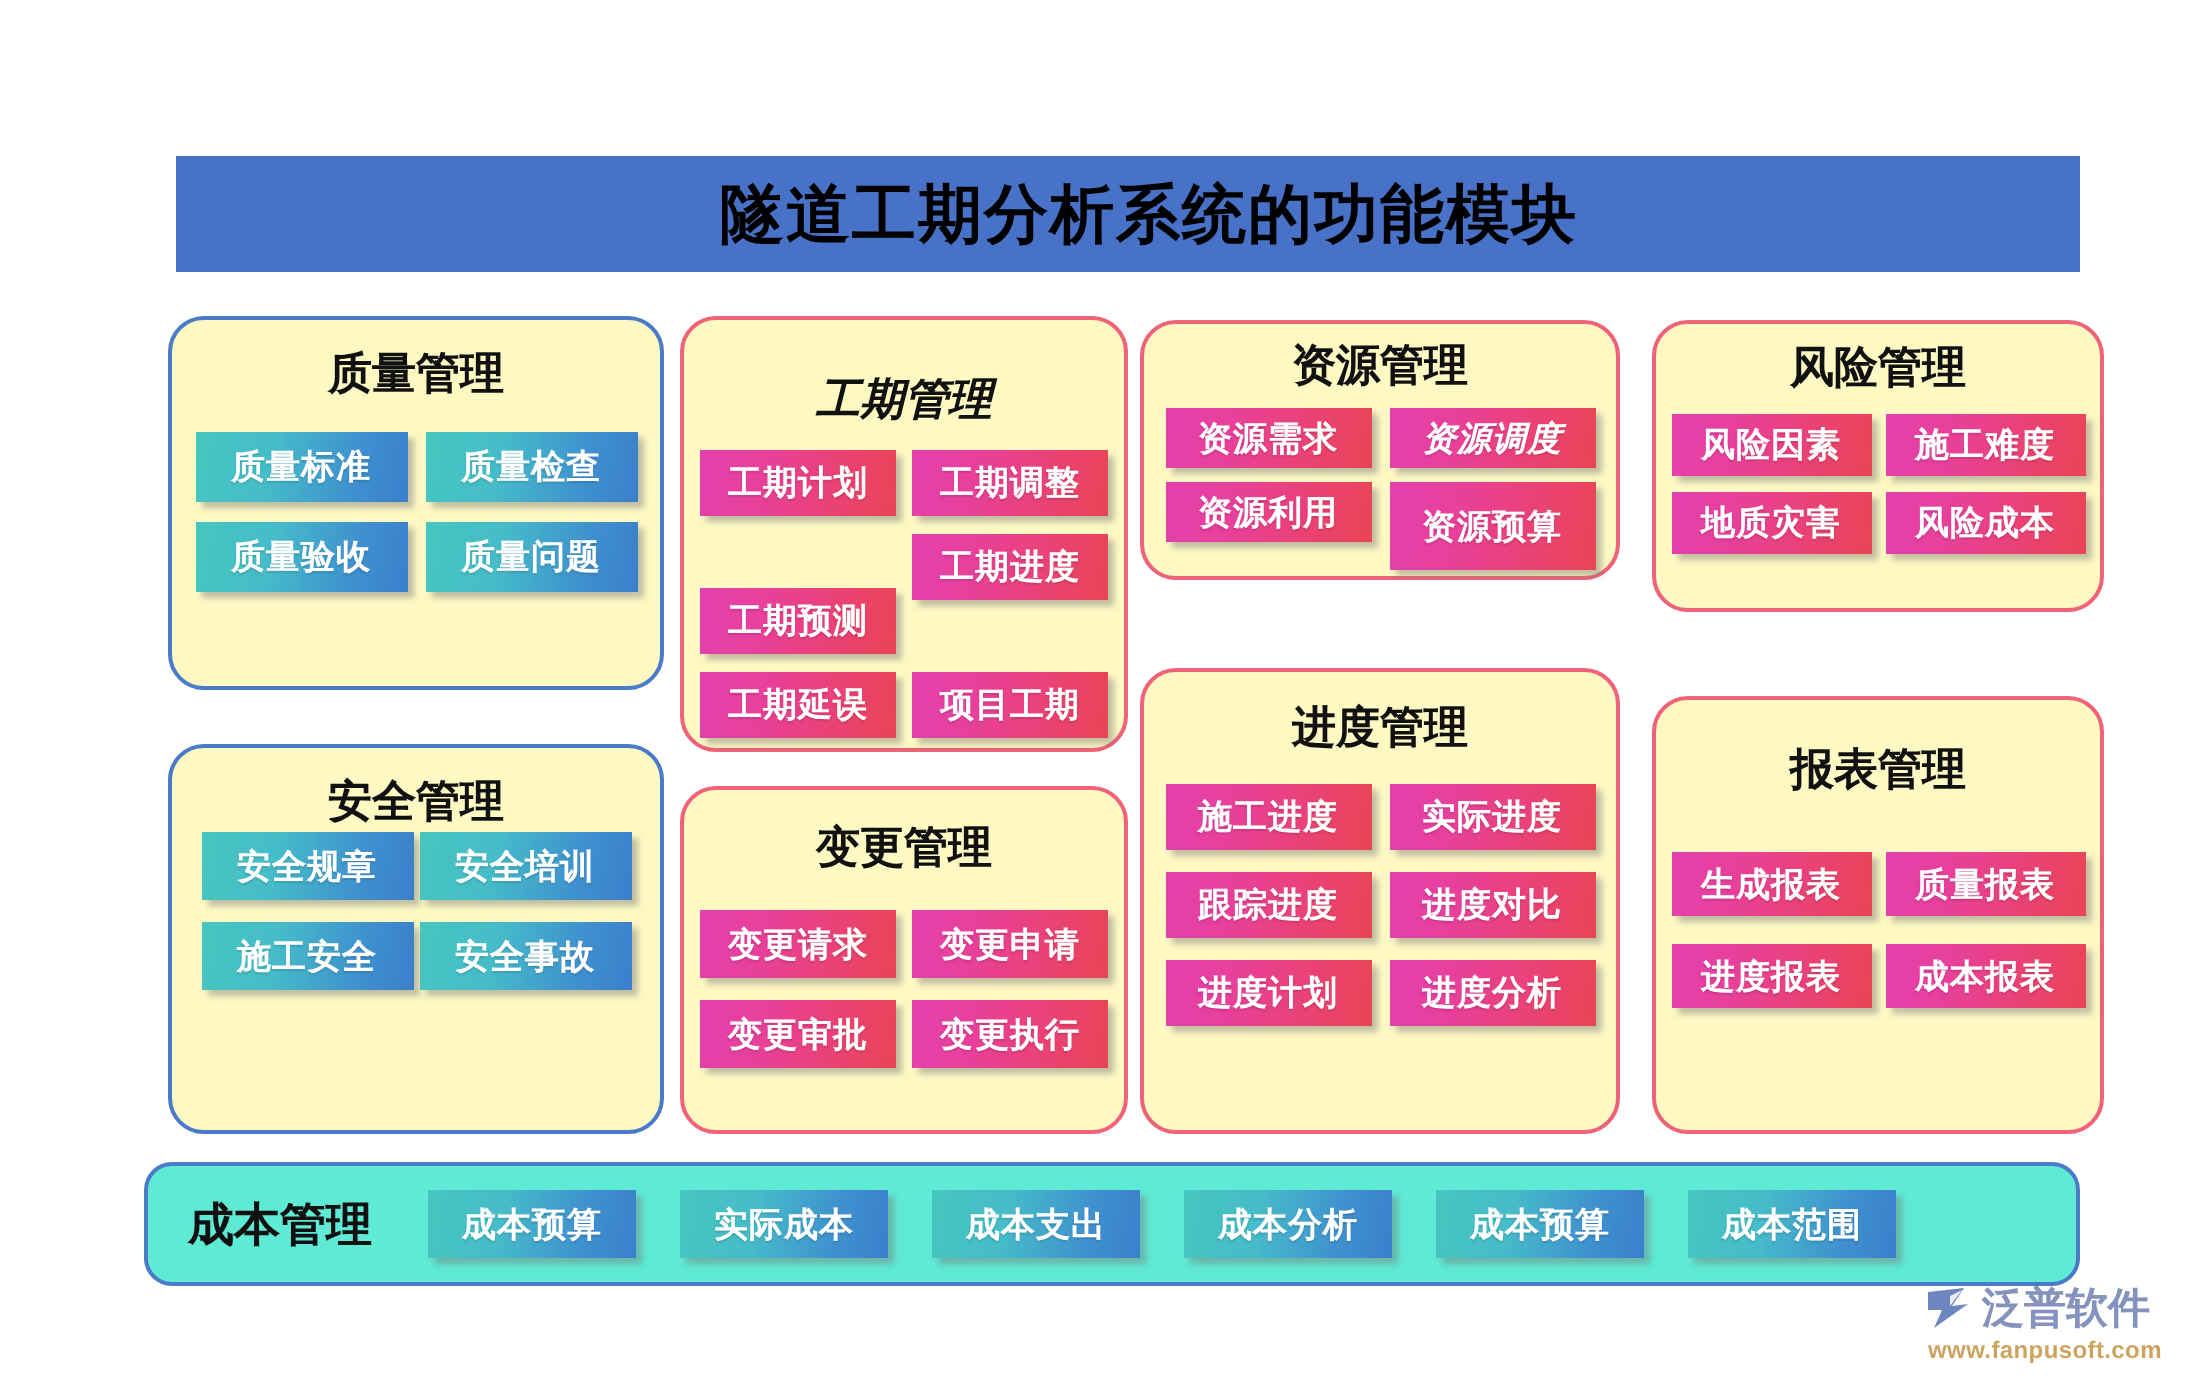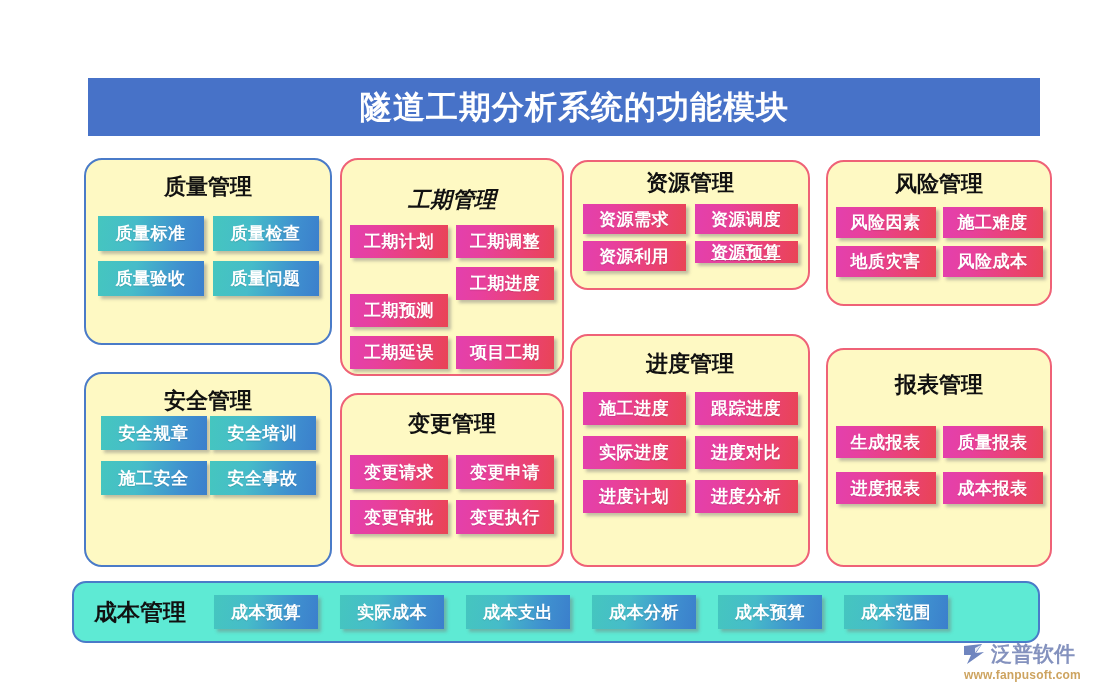--- a/index.html
+++ b/index.html
@@ -27,21 +27,21 @@
     width: 952px;
     height: 58px;
     background: #4772c8;
     display: flex;
     align-items: center;
     justify-content: center;
   }
   .title-banner .title-text {
     font-size: 32px;
     font-weight: bold;
-    color: #ffffff;
+    color: #000000;
     letter-spacing: 1px;
     line-height: 1;
     white-space: nowrap;
     padding-left: 21px;
   }
 
   
   .panel {
     position: absolute;
     background: #fef9c3;
@@ -183,23 +183,23 @@
       <div class="chip magenta" style="width:98px;height:33px;">工期进度</div>
       <div class="chip magenta" style="width:98px;height:33px;">工期延误</div>
       <div class="chip magenta" style="width:98px;height:33px;">项目工期</div>
     </div>
   </div>
 
   <div class="panel pink" style="left:570px; top:160px; width:240px; height:130px;">
     <div class="panel-title" style="margin-top:10px;">资源管理</div>
     <div class="chip-grid" style="margin-top:10px; gap:7px 9px; padding:0 8px;">
       <div class="chip magenta" style="width:103px;height:30px;">资源需求</div>
-      <div class="chip magenta" style="width:103px;height:30px;">资源调度</div>
+      <div class="chip magenta" style="width:103px;height:30px;font-style:italic;">资源调度</div>
       <div class="chip magenta" style="width:103px;height:30px;">资源利用</div>
-      <div class="chip magenta" style="width:103px;height:22px;text-decoration:underline;">资源预算</div>
+      <div class="chip magenta" style="width:103px;height:44px;">资源预算</div>
     </div>
   </div>
 
   <div class="panel pink" style="left:826px; top:160px; width:226px; height:146px;">
     <div class="panel-title" style="margin-top:11px;">风险管理</div>
     <div class="chip-grid" style="margin-top:12px; gap:8px 7px; padding:0 6px;">
       <div class="chip magenta" style="width:100px;height:31px;">风险因素</div>
       <div class="chip magenta" style="width:100px;height:31px;">施工难度</div>
       <div class="chip magenta" style="width:100px;height:31px;">地质灾害</div>
       <div class="chip magenta" style="width:100px;height:31px;">风险成本</div>
@@ -223,22 +223,22 @@
       <div class="chip magenta" style="width:98px;height:34px;">变更申请</div>
       <div class="chip magenta" style="width:98px;height:34px;">变更审批</div>
       <div class="chip magenta" style="width:98px;height:34px;">变更执行</div>
     </div>
   </div>
 
   <div class="panel pink" style="left:570px; top:334px; width:240px; height:233px;">
     <div class="panel-title" style="margin-top:17px;">进度管理</div>
     <div class="chip-grid" style="margin-top:17px; gap:11px 9px; padding:0 8px;">
       <div class="chip magenta" style="width:103px;height:33px;">施工进度</div>
+      <div class="chip magenta" style="width:103px;height:33px;">实际进度</div>
       <div class="chip magenta" style="width:103px;height:33px;">跟踪进度</div>
-      <div class="chip magenta" style="width:103px;height:33px;">实际进度</div>
       <div class="chip magenta" style="width:103px;height:33px;">进度对比</div>
       <div class="chip magenta" style="width:103px;height:33px;">进度计划</div>
       <div class="chip magenta" style="width:103px;height:33px;">进度分析</div>
     </div>
   </div>
 
   <div class="panel pink" style="left:826px; top:348px; width:226px; height:219px;">
     <div class="panel-title" style="margin-top:24px;">报表管理</div>
     <div class="chip-grid" style="margin-top:30px; gap:14px 7px; padding:0 6px;">
       <div class="chip magenta" style="width:100px;height:32px;">生成报表</div>

